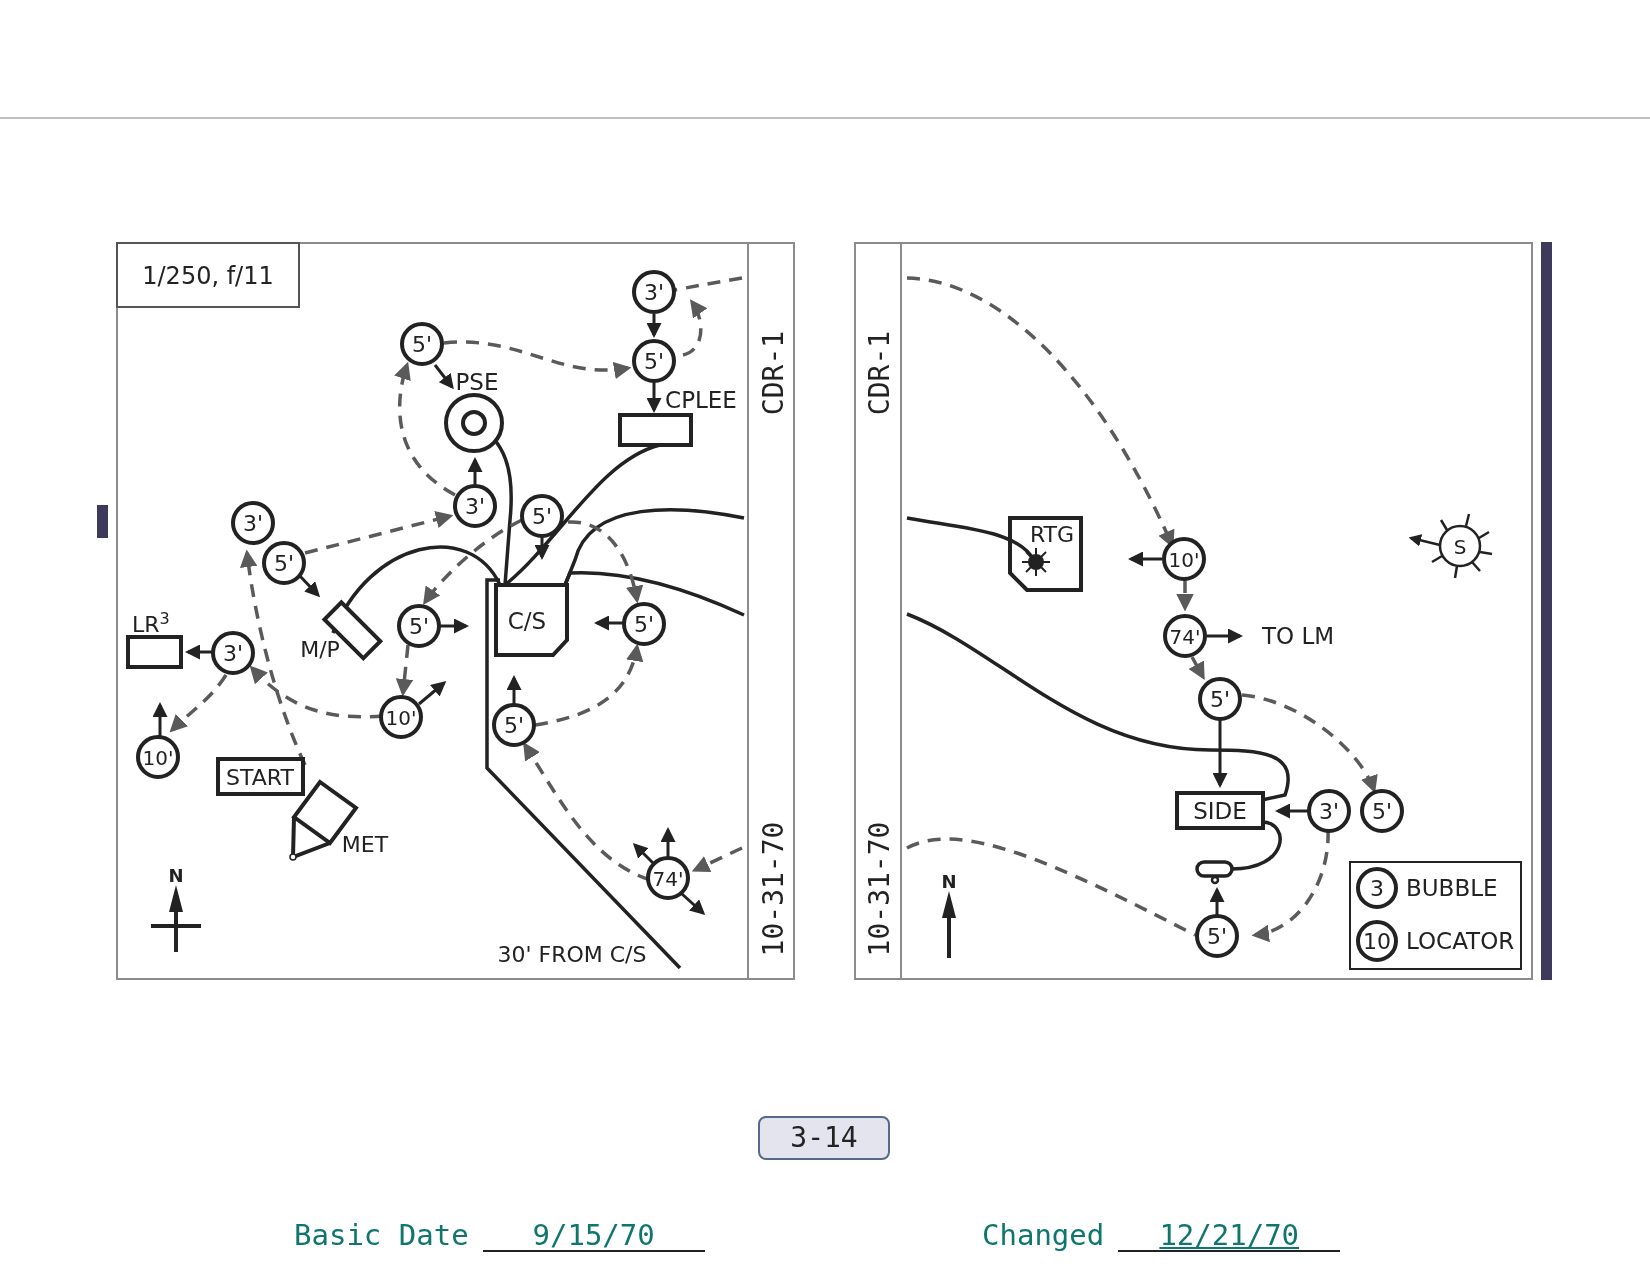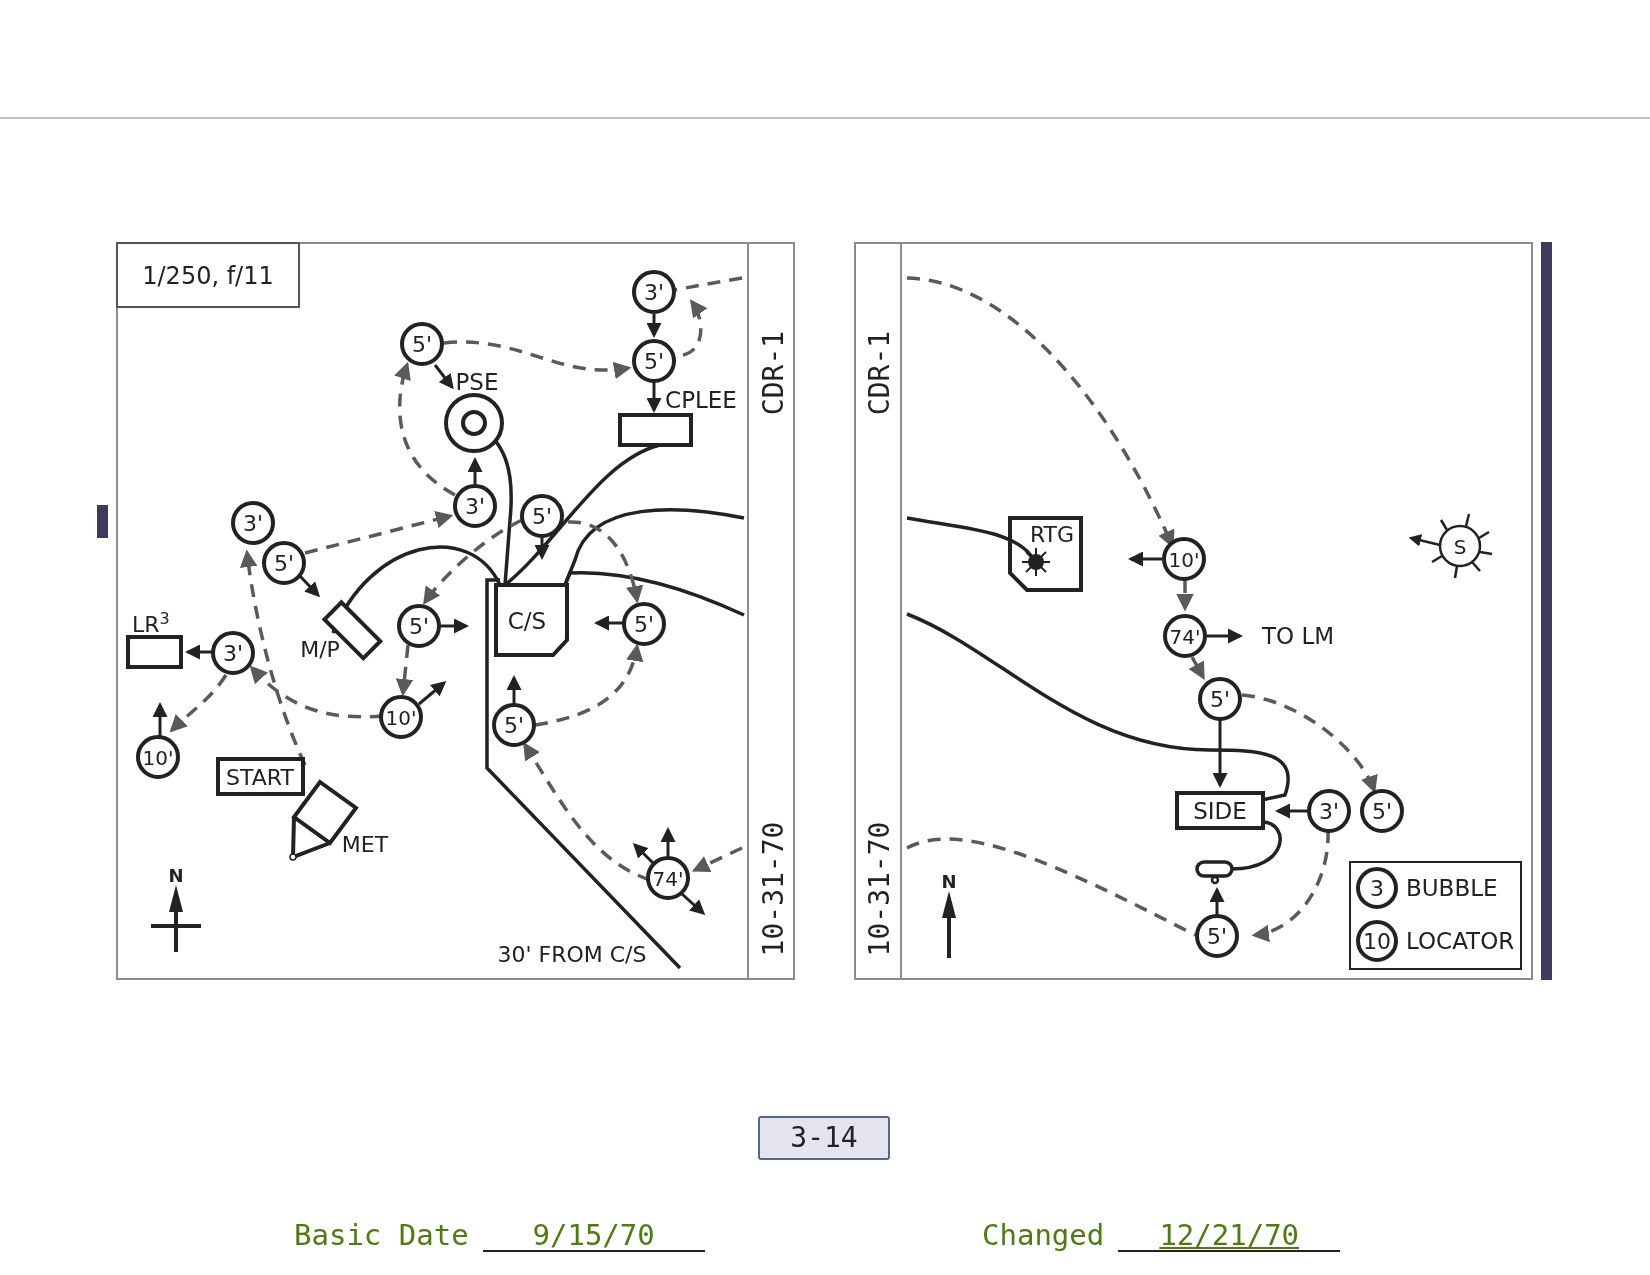--- a/index.html
+++ b/index.html
@@ -1,22 +1,22 @@
 <!DOCTYPE html>
 <html><head>
 <meta charset="utf-8">
 <style>
   html, body { margin: 0; padding: 0; background: #ffffff; }
   body { width: 1650px; height: 1275px; position: relative; overflow: hidden; font-family: "DejaVu Sans", sans-serif; }
   .top-rule { position: absolute; left: 0; top: 117px; width: 1650px; height: 2px; background: #bfbfbf; }
   .left-tab { position: absolute; left: 97px; top: 505px; width: 11px; height: 33px; background: #3d3a5c; }
   .right-bar { position: absolute; left: 1541px; top: 242px; width: 11px; height: 738px; background: #3d3a5c; }
   svg#diagram { position: absolute; left: 0; top: 0; }
-  .page-badge { position: absolute; left: 758px; top: 1116px; width: 132px; height: 44px; border: 2px solid #566a88; border-radius: 3px; background: #e4e4ef; box-sizing: border-box; text-align: center; line-height: 40px; font-family: "DejaVu Sans Mono", monospace; font-size: 28px; color: #222; }
-  .footer-item { position: absolute; top: 1218px; font-family: "DejaVu Sans Mono", monospace; font-size: 29px; color: #4d7c0f; white-space: nowrap; }
+  .page-badge { position: absolute; left: 758px; top: 1116px; width: 132px; height: 44px; border: 2px solid #566a88; border-radius: 8px; background: #e4e4ef; box-sizing: border-box; text-align: center; line-height: 40px; font-family: "DejaVu Sans Mono", monospace; font-size: 28px; color: #222; }
+  .footer-item { position: absolute; top: 1218px; font-family: "DejaVu Sans Mono", monospace; font-size: 29px; color: #0f766e; white-space: nowrap; }
   .footer-item .val { display: inline-block; border-bottom: 2px solid #222; text-align: center; line-height: 30px; }
   .fl { left: 294px; }
   .fl .val { width: 222px; margin-left: 14px; }
   .fr { left: 982px; }
   .fr .val { width: 222px; margin-left: 14px; text-decoration: underline; }
   .lbl { font-family: "DejaVu Sans", sans-serif; fill: #222; }
   .mono { font-family: "DejaVu Sans Mono", monospace; fill: #222; }
 </style>
 </head>
 <body>

